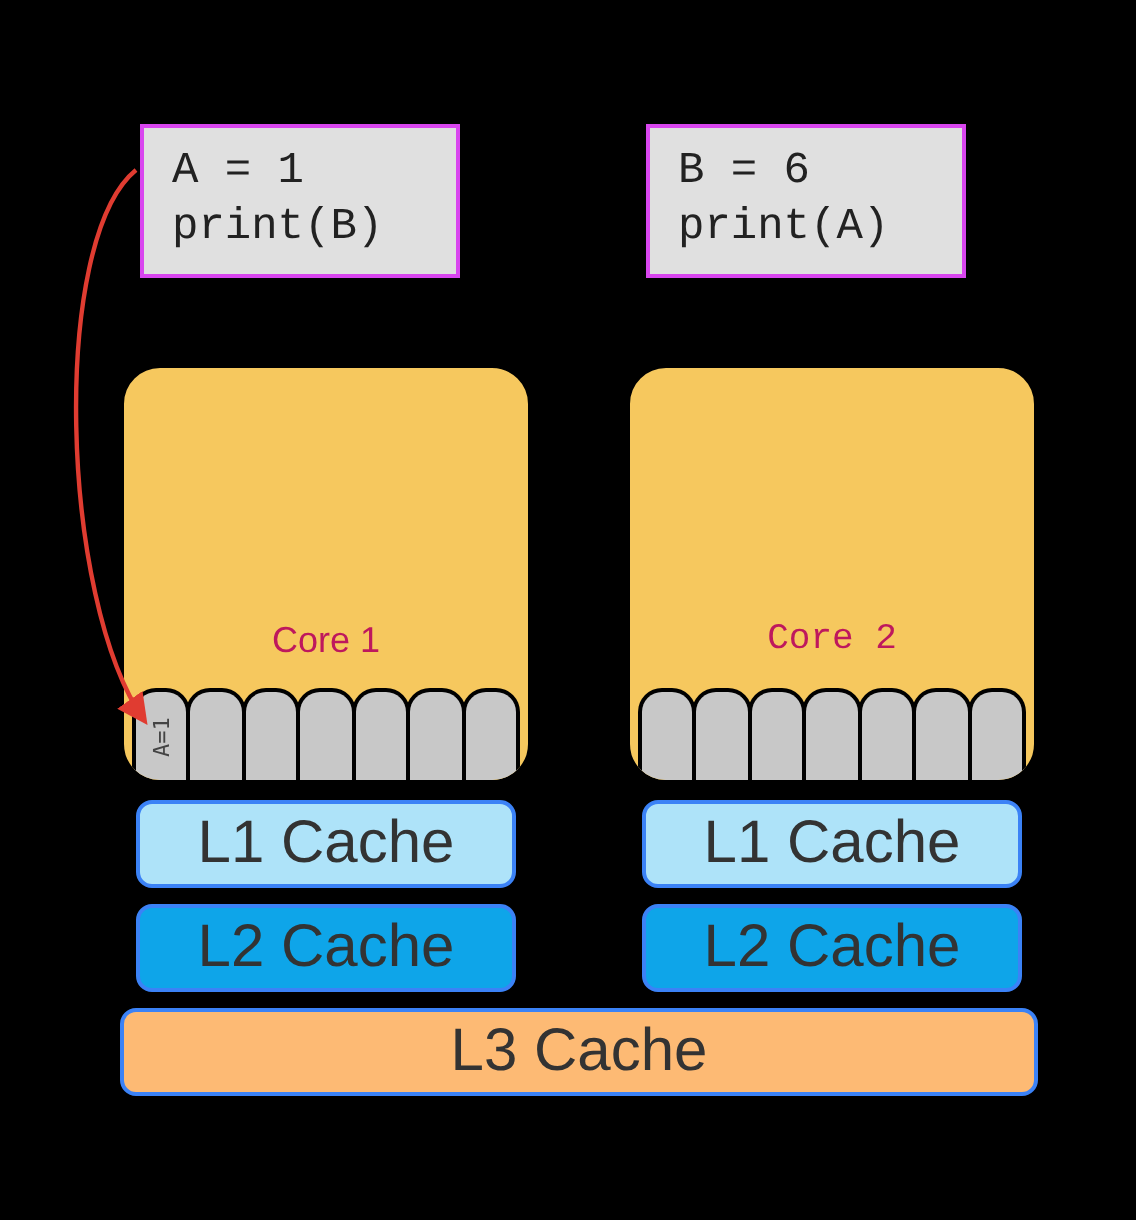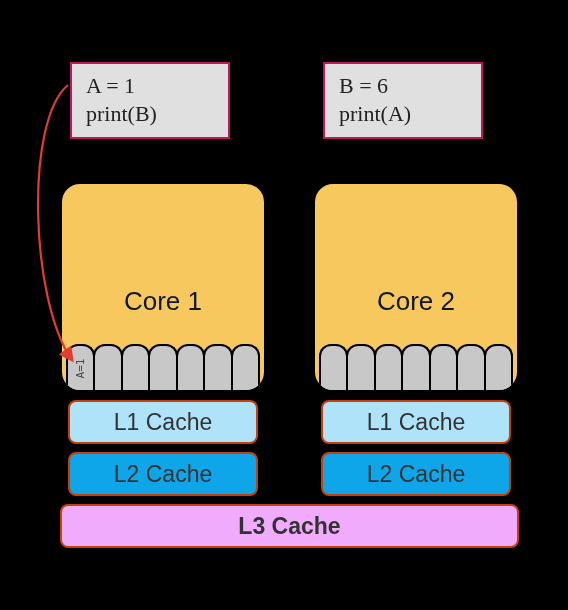--- a/index.html
+++ b/index.html
@@ -14,41 +14,42 @@
     overflow: hidden;
   }
   .stage {
     position: relative;
     width: 568px;
     height: 610px;
   }
   .code-box {
     position: absolute;
     background: #e0e0e0;
-    border: 2px solid #be185d;
+    border: 2px solid #d946ef;
     padding: 8px 14px 10px 14px;
-    font-family: Liberation Serif, serif;
+    font-family: Liberation Mono, monospace;
     font-size: 22px;
     line-height: 1.25;
     color: #222;
     white-space: pre;
   }
   .core-box {
     position: absolute;
     border: 2px solid #000;
     border-radius: 20px;
     background: #f6c85e;
     overflow: hidden;
   }
   .core-label {
     position: absolute;
     left: 50%;
     transform: translateX(-50%);
-    font-size: 26px;
-    color: #0f172a;
+    font-size: 18px;
+    color: #be185d;
+    margin-top: 24px;
   }
   .buffer-row {
     position: absolute;
     left: 0;
     right: 0;
     bottom: 0;
     height: 48px;
     display: flex;
     padding: 0 4px 0 4px;
     gap: 0;
@@ -70,31 +71,31 @@
   .buffer-cell:first-child { margin-left: 0; }
   .buffer-cell .rot {
     transform: rotate(-90deg);
     font-size: 11px;
     color: #444;
     font-family: ui-monospace, Menlo, Consolas, monospace;
     white-space: nowrap;
   }
   .cache {
     position: absolute;
-    border: 2px solid #c2410c;
+    border: 2px solid #3b82f6;
     border-radius: 8px;
     display: flex;
     align-items: center;
     justify-content: center;
-    font-size: 23px;
+    font-size: 30px;
     color: #333;
   }
   .l1 { background: #aee3f9; }
   .l2 { background: #0ea5e9; }
-  .l3 { background: #f0abfc; font-weight: bold; }
+  .l3 { background: #fdba74; }
   svg.arrow {
     position: absolute;
     left: 0;
     top: 0;
     width: 568px;
     height: 610px;
     pointer-events: none;
   }
 </style>
 </head>
@@ -117,21 +118,21 @@
       <div class="buffer-cell"></div>
       <div class="buffer-cell"></div>
       <div class="buffer-cell"></div>
       <div class="buffer-cell"></div>
       <div class="buffer-cell"></div>
       <div class="buffer-cell"></div>
     </div>
   </div>
 
   <div class="core-box" style="left:313px; top:182px; width:206px; height:210px;">
-    <div class="core-label" style="top:102px;">Core 2</div>
+    <div class="core-label" style="top:102px;font-family:Liberation Mono, monospace;">Core 2</div>
     <div class="buffer-row">
       <div class="buffer-cell"></div>
       <div class="buffer-cell"></div>
       <div class="buffer-cell"></div>
       <div class="buffer-cell"></div>
       <div class="buffer-cell"></div>
       <div class="buffer-cell"></div>
       <div class="buffer-cell"></div>
     </div>
   </div>

